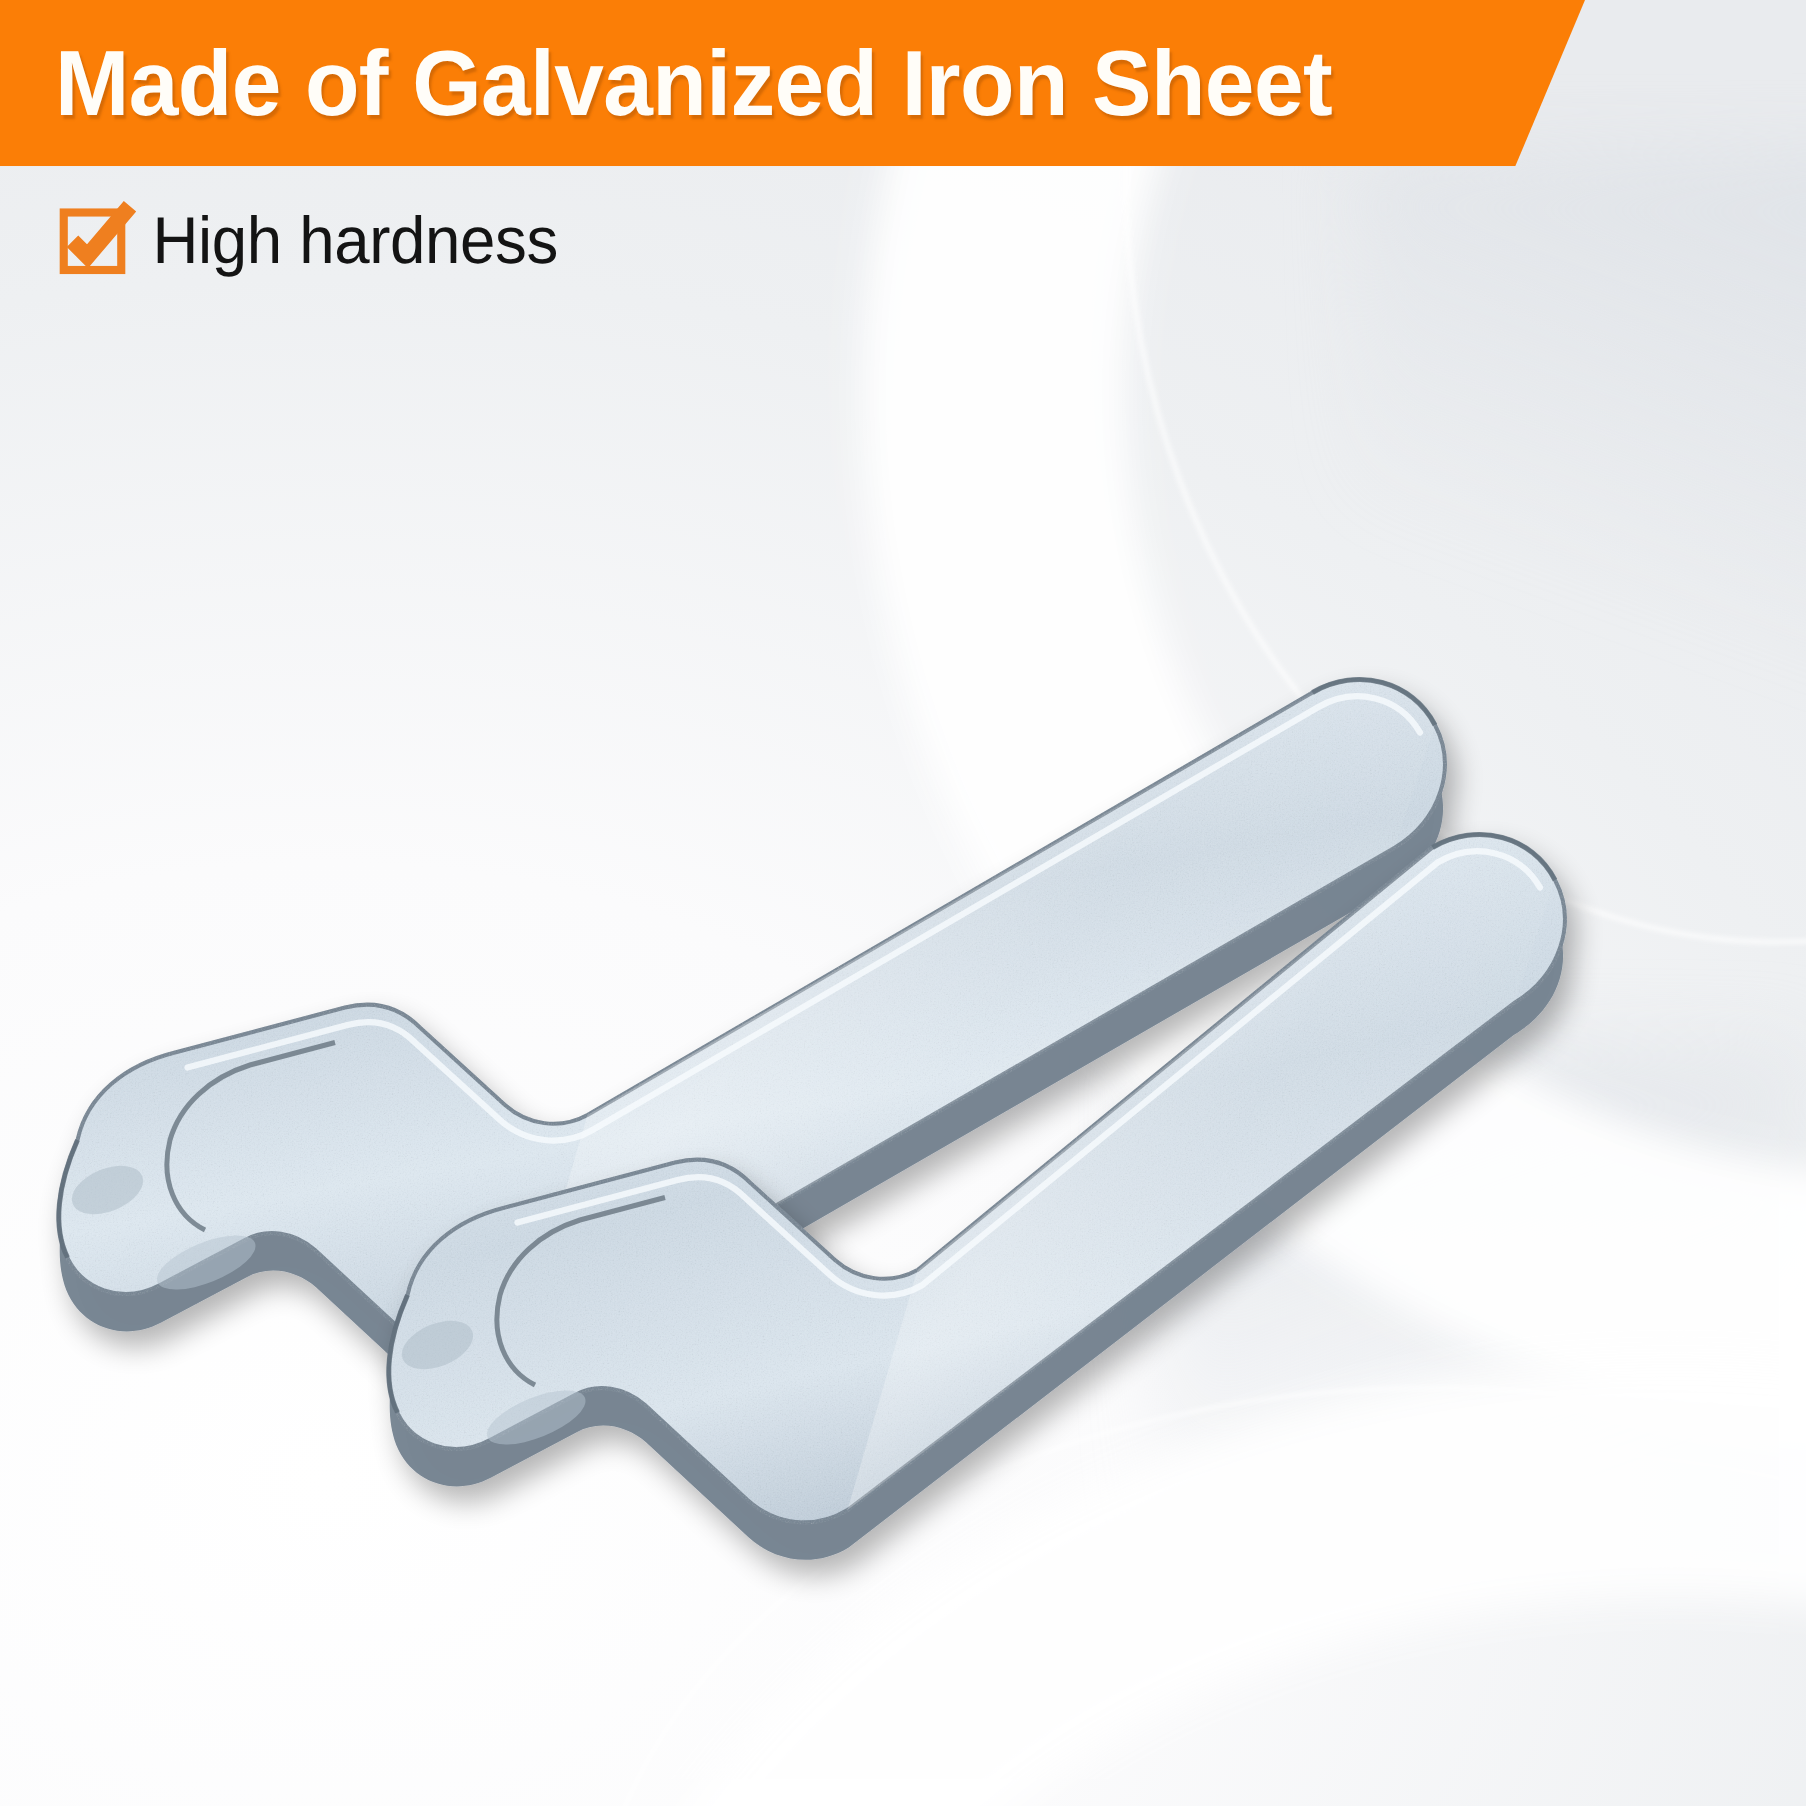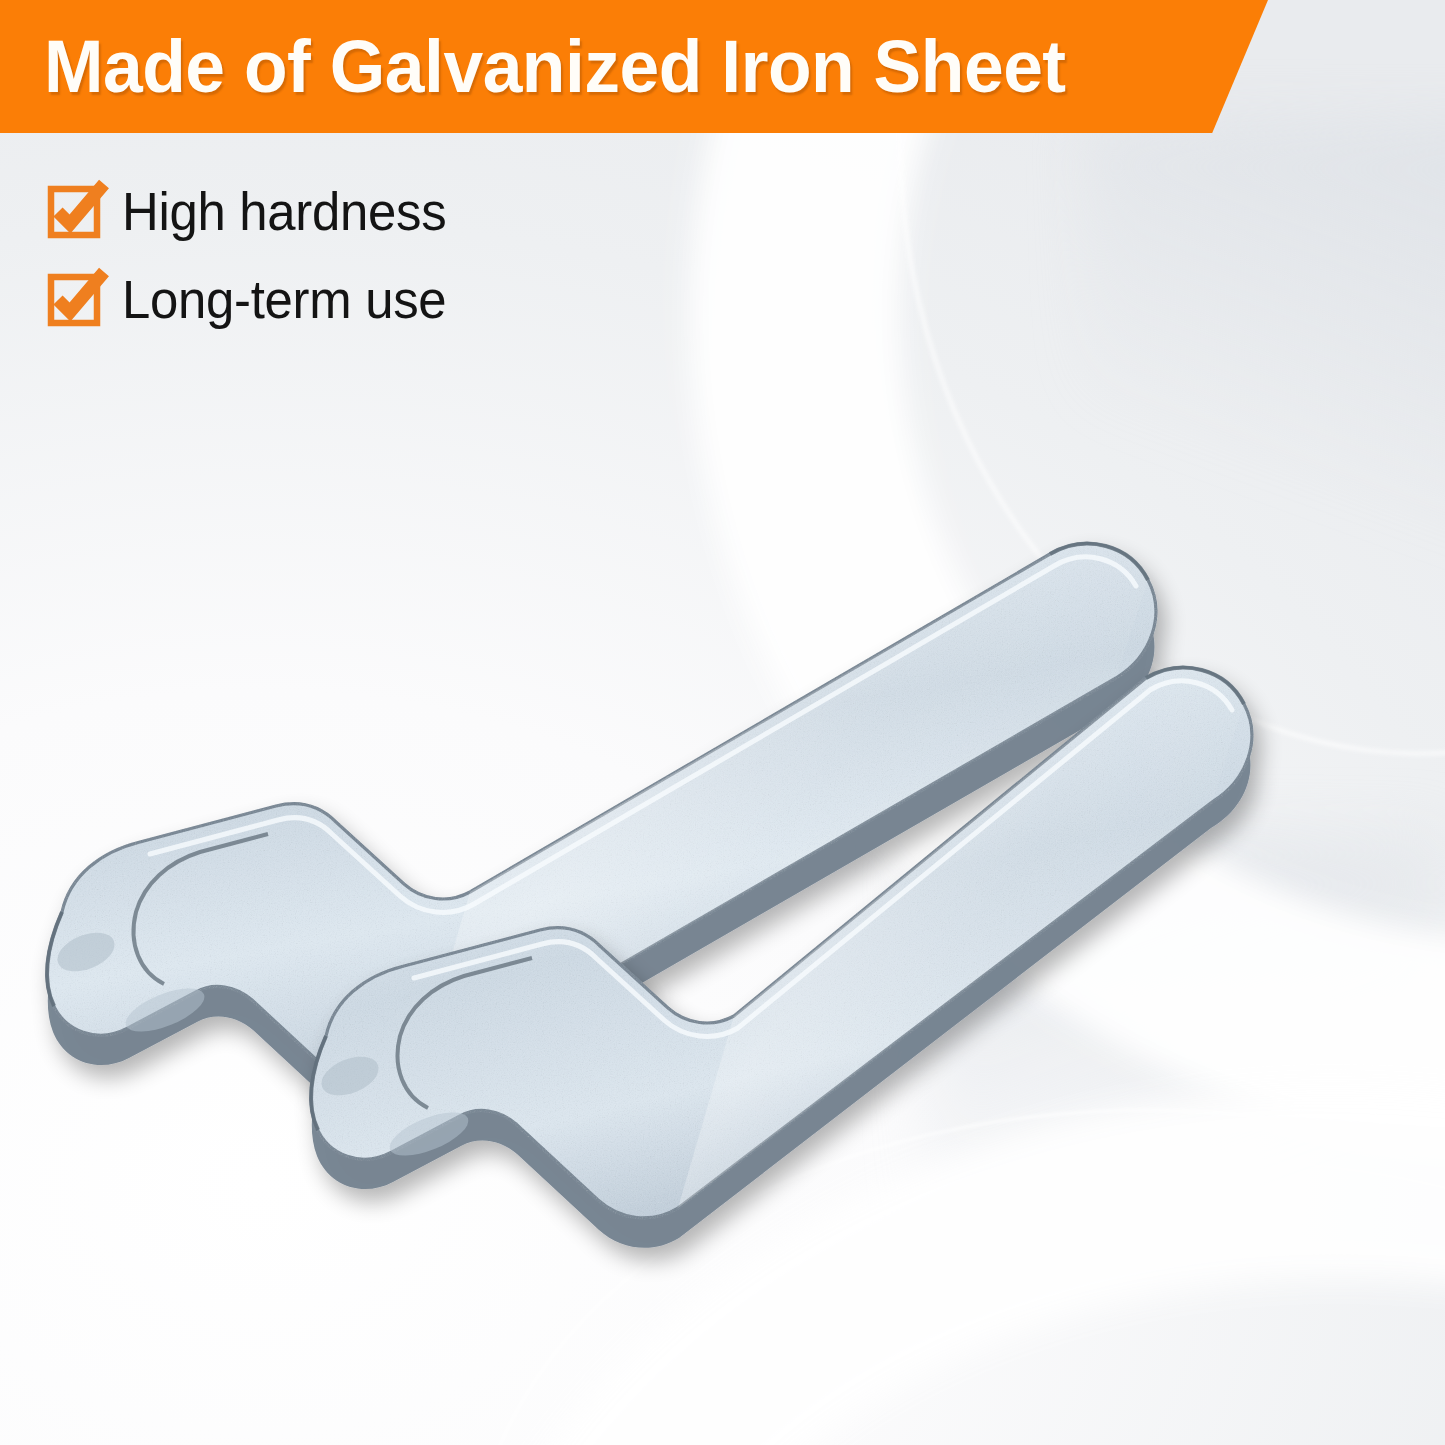--- a/index.html
+++ b/index.html
@@ -123,21 +123,21 @@
     transform: scaleX(.965);
     transform-origin: left center;
     white-space: nowrap;
     text-shadow: 2px 3px 2px rgba(120,55,0,.28);
   }
 
   
   .features {
     position: absolute;
     left: 48px;
-    top: 168px;
+    top: 149px;
     width: 900px;
   }
   .feature-row {
     position: relative;
     height: 88px;
     display: flex;
     align-items: center;
   }
   .check-icon {
     position: relative;
@@ -187,29 +187,20 @@
           <rect x="3" y="3" width="46" height="46" fill="none" stroke="#ef7f1f" stroke-width="6.5"></rect>
           <path d="M10 26 L22 38 L56 -2" fill="none" stroke="#ef7f1f" stroke-width="13" stroke-linecap="butt" stroke-linejoin="miter"></path>
         </svg>
       </span>
       <span class="feature-label">High hardness</span>
     </div>
 
 
 
 
-    <div class="feature-row">
-      <span class="check-icon">
-        <svg width="52" height="52" viewBox="0 0 52 52">
-          <rect x="3" y="3" width="46" height="46" fill="none" stroke="#ef7f1f" stroke-width="6.5"></rect>
-          <path d="M10 26 L22 38 L56 -2" fill="none" stroke="#ef7f1f" stroke-width="13" stroke-linecap="butt" stroke-linejoin="miter"></path>
-        </svg>
-      </span>
-      <span class="feature-label">Long-term use</span>
-    </div>
 
   </div>
 
   <div class="tools">
     <svg width="1445" height="1445" viewBox="0 0 1445 1445">
       <defs>
         <linearGradient id="steel" x1="0" y1="0" x2="0.35" y2="1">
           <stop offset="0%" stop-color="#eef4f8"></stop>
           <stop offset="22%" stop-color="#dbe5ed"></stop>
           <stop offset="48%" stop-color="#ccd8e2"></stop>

